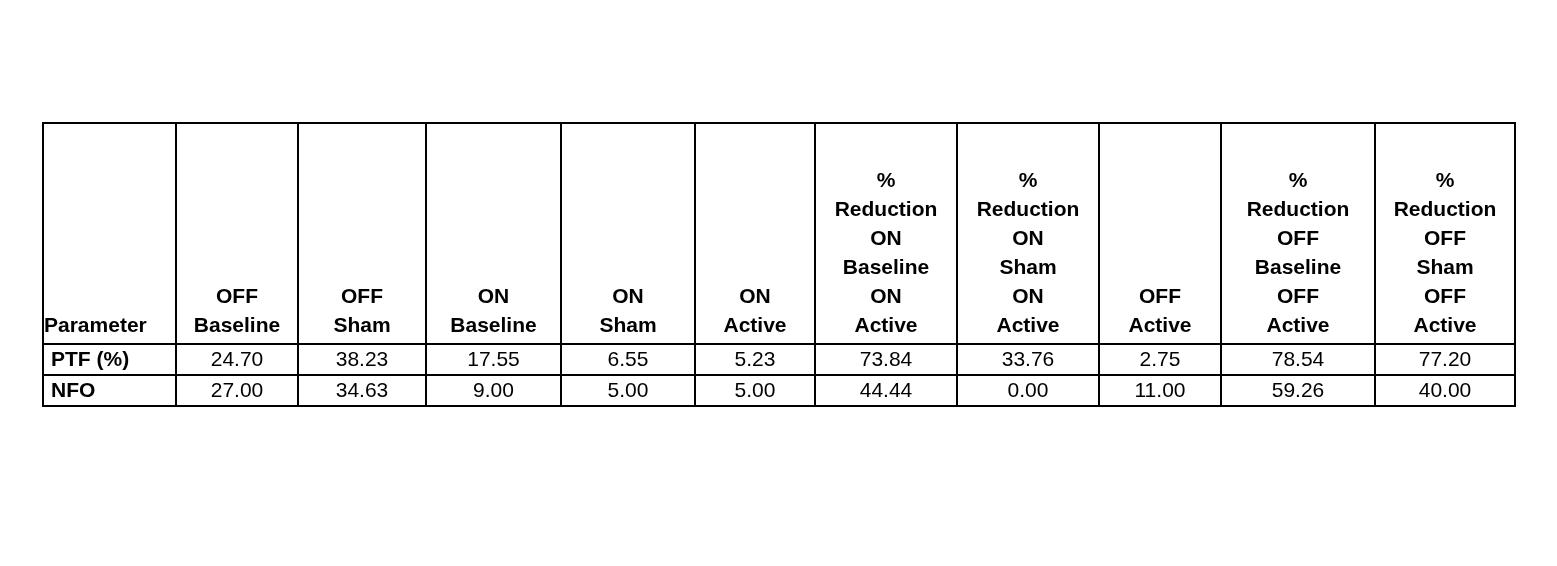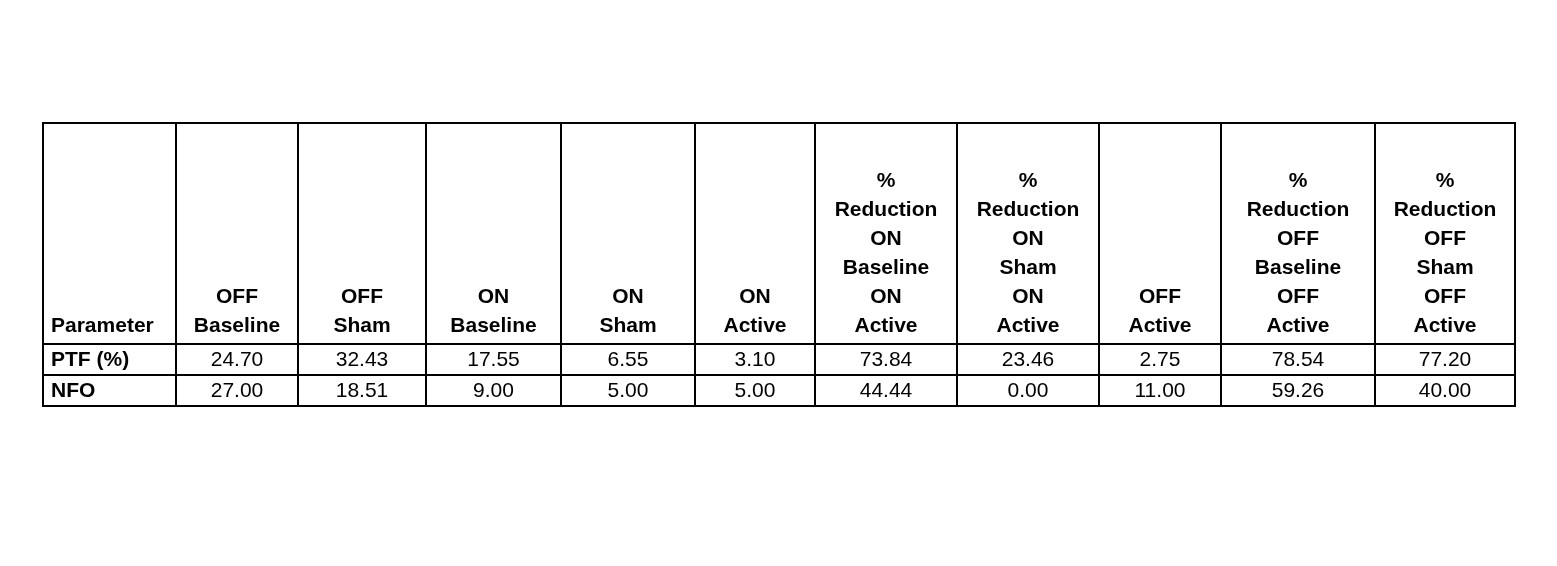--- a/index.html
+++ b/index.html
@@ -41,21 +41,21 @@
   tr.header-row th {
     height: 216px;
     vertical-align: bottom;
     text-align: center;
     font-weight: bold;
     white-space: pre-line;
     padding-bottom: 3px;
   }
   tr.header-row th.param-col {
     text-align: left;
-    padding-left: 7px;
+    padding-left: 0;
   }
   
   tr.data-row {
     height: 24px;
   }
   tr.data-row th.row-label {
     text-align: left;
     font-weight: bold;
     padding-left: 7px;
     vertical-align: middle;
@@ -123,34 +123,34 @@
 OFF
 Sham
 OFF
 Active</th>
         </tr>
       </thead>
       <tbody>
         <tr class="data-row">
           <th class="row-label">PTF (%)</th>
           <td>24.70</td>
-          <td>32.43</td>
+          <td>38.23</td>
           <td>17.55</td>
           <td>6.55</td>
-          <td>3.10</td>
+          <td>5.23</td>
           <td>73.84</td>
-          <td>23.46</td>
+          <td>33.76</td>
           <td>2.75</td>
           <td>78.54</td>
           <td>77.20</td>
         </tr>
         <tr class="data-row">
           <th class="row-label">NFO</th>
           <td>27.00</td>
-          <td>18.51</td>
+          <td>34.63</td>
           <td>9.00</td>
           <td>5.00</td>
           <td>5.00</td>
           <td>44.44</td>
           <td>0.00</td>
           <td>11.00</td>
           <td>59.26</td>
           <td>40.00</td>
         </tr>
       </tbody>

